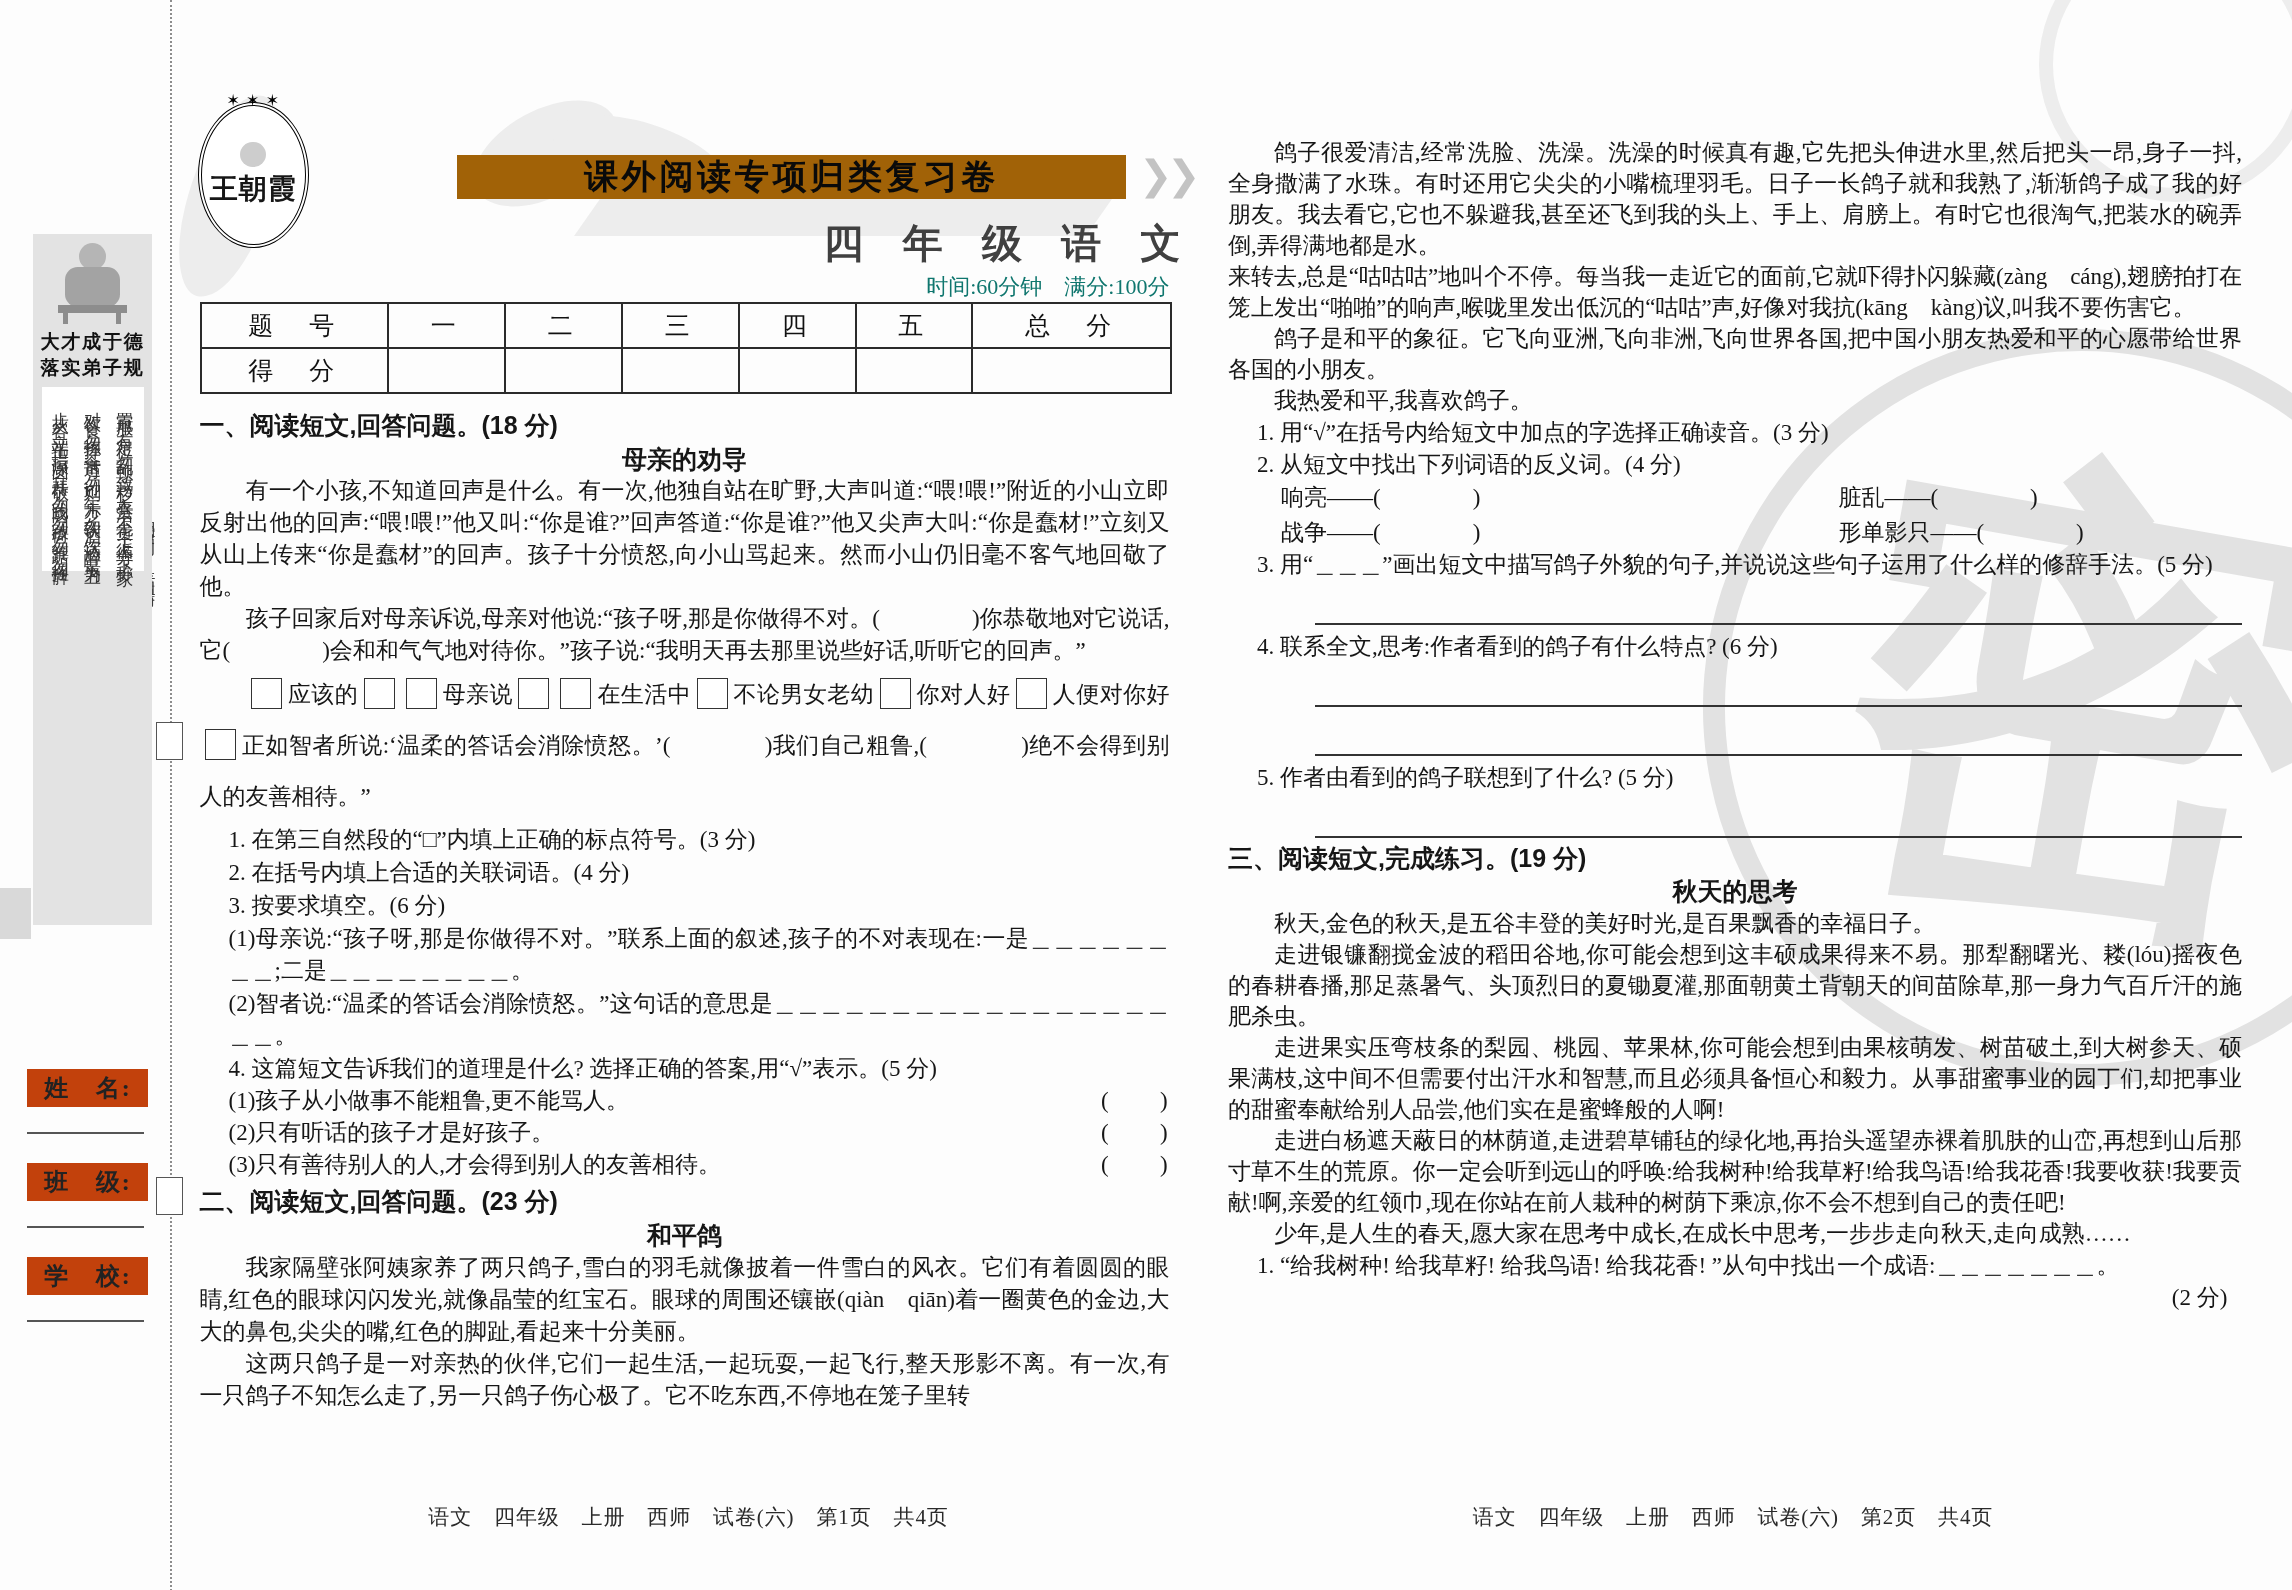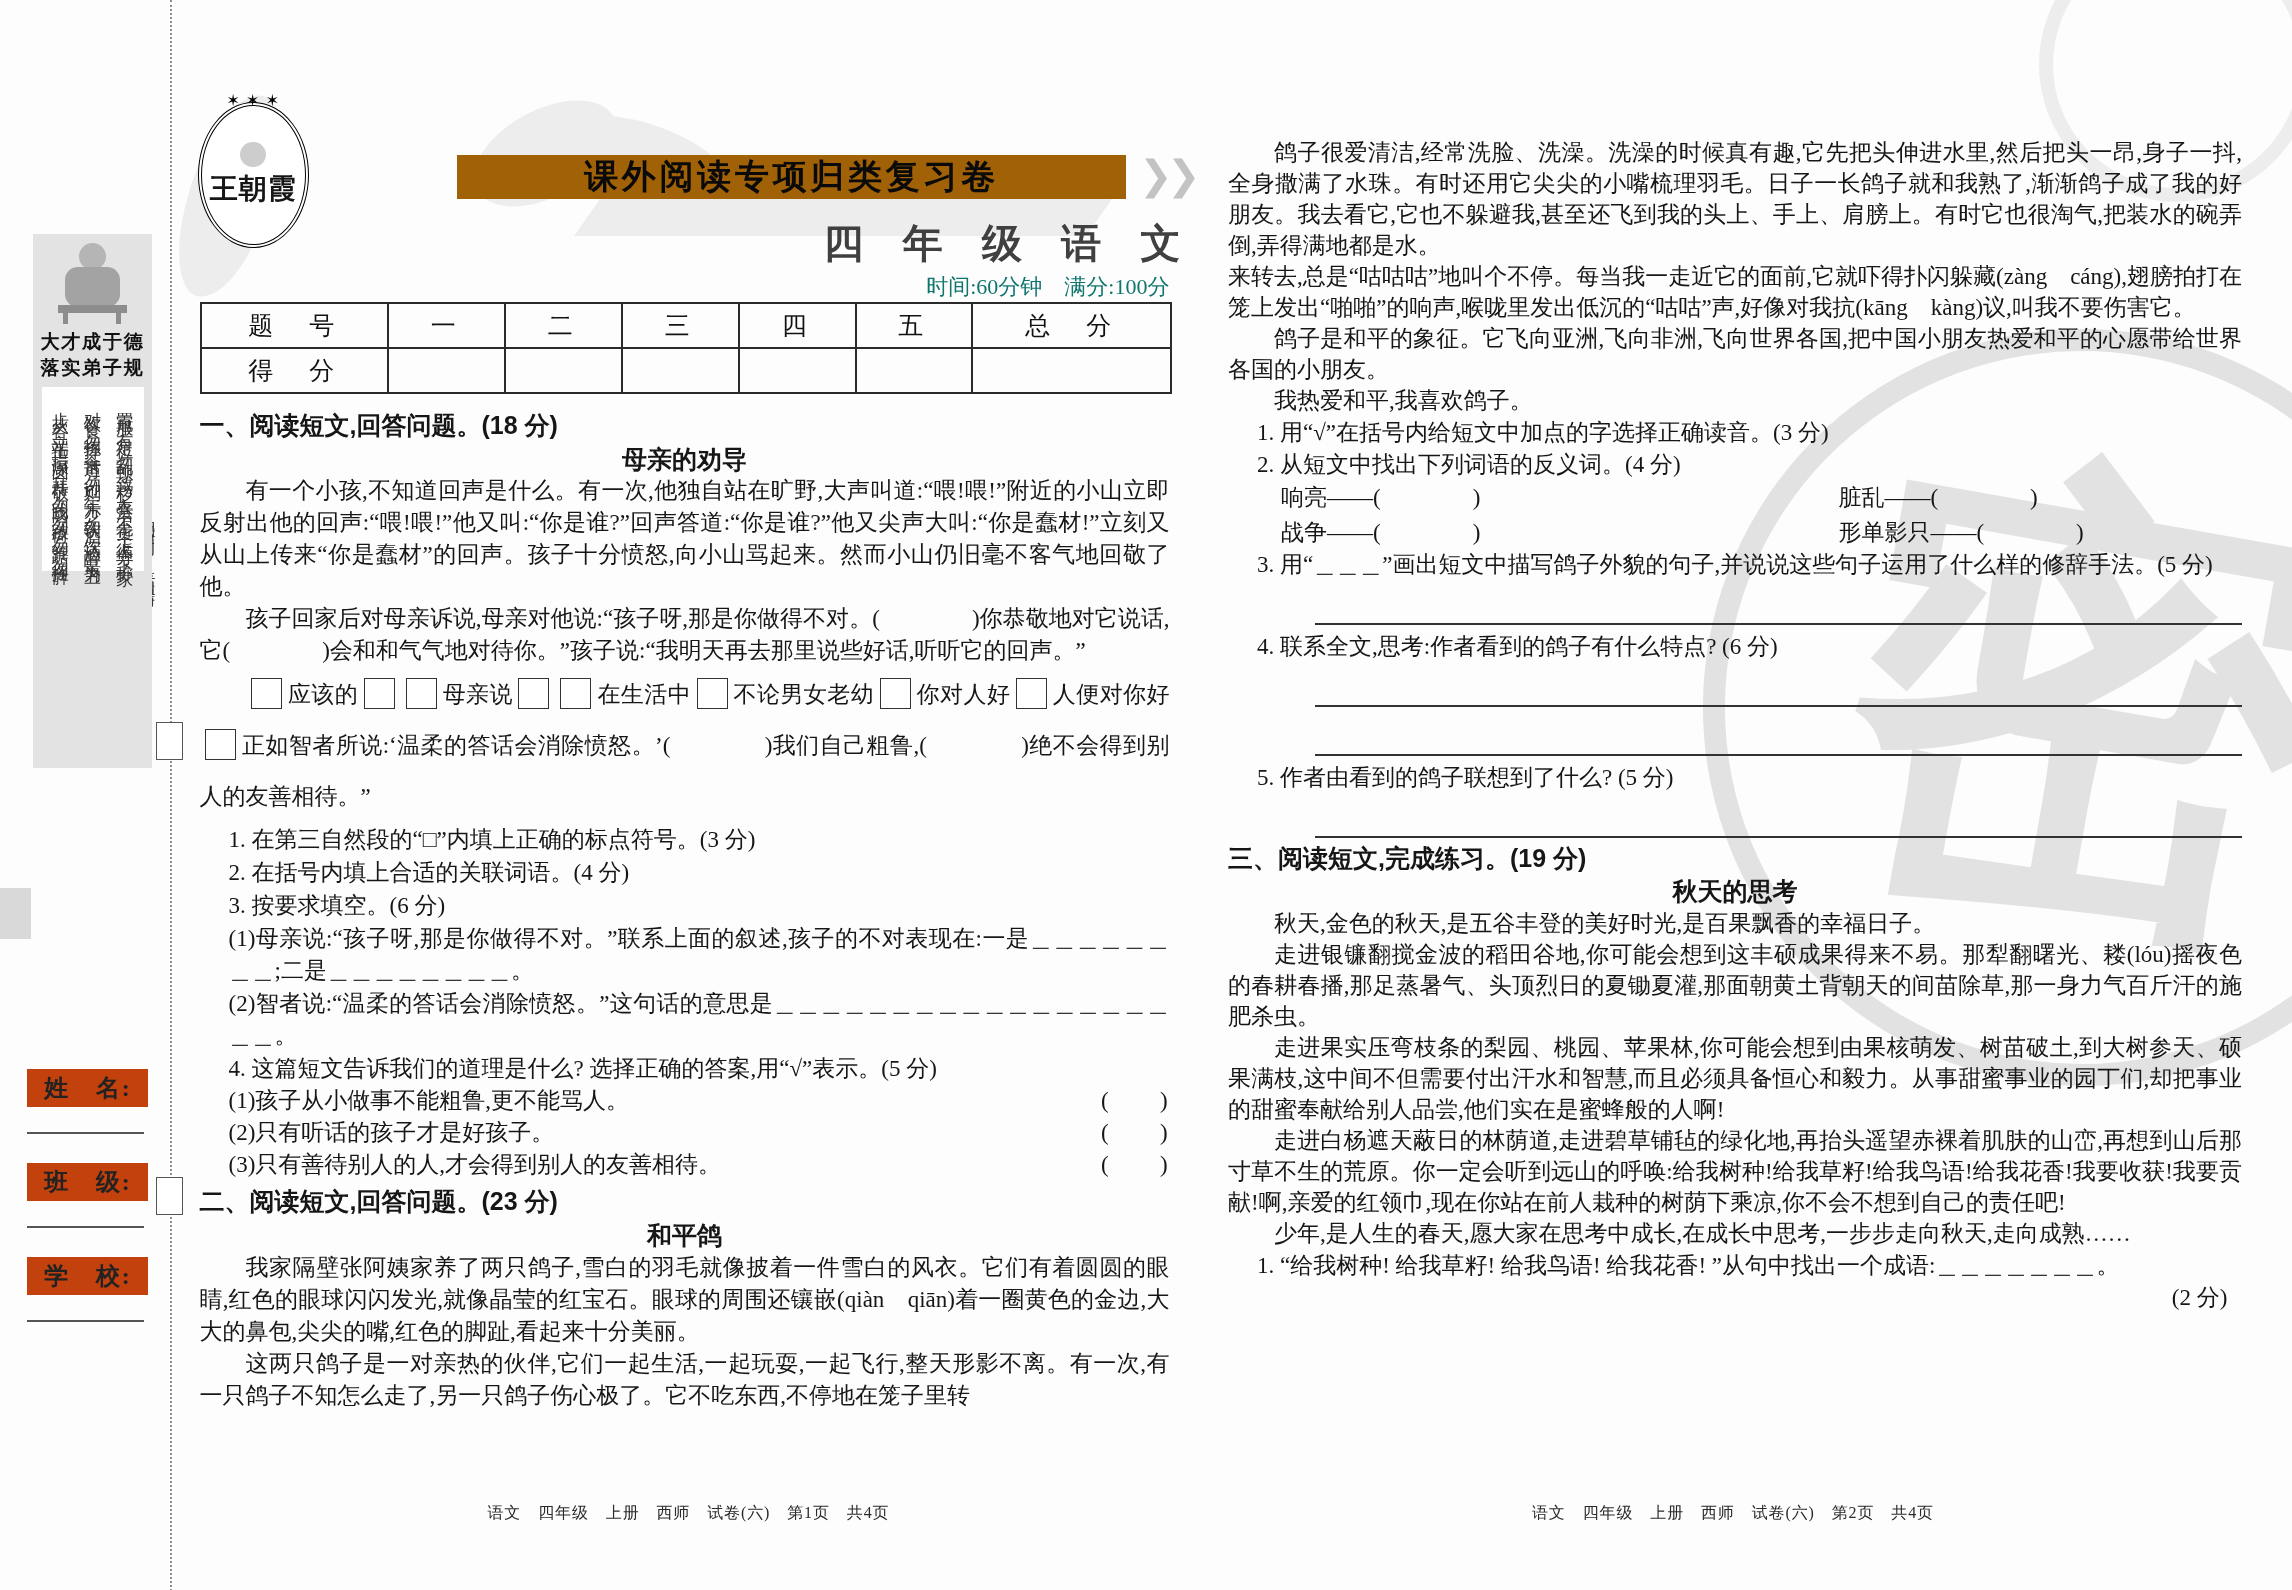--- a/index.html
+++ b/index.html
@@ -6,21 +6,21 @@
   #paper{position:relative;width:2293px;height:1591px;background:#fdfdfd;overflow:hidden;
          font-family:"Liberation Serif","DejaVu Serif",serif;color:#161616;}
 
   
   .spine-line{position:absolute;left:170px;top:0;height:1591px;width:0;border-left:2.7px dotted #8d8d8d;}
   .spine-note{position:absolute;left:133px;top:504px;writing-mode:vertical-rl;font-size:19px;
               letter-spacing:6.4px;color:#3a3a3a;}
   .spine-box{position:absolute;left:156px;width:27.4px;height:38px;background:#fff;border:1.8px solid #555;box-sizing:border-box;}
   .print-mark{position:absolute;left:0;top:888px;width:31px;height:51px;background:#d9d9d9;}
 
-  .sidebar{position:absolute;left:33px;top:234px;width:119px;height:534px;background:#e3e3e3;
+  .sidebar{position:absolute;left:33px;top:234px;width:119px;height:691px;background:#e3e3e3;
            box-sizing:border-box;text-align:center;}
   .kid{width:77px;height:84px;margin:9.1px auto 1.8px;position:relative;}
   .kid .head{position:absolute;left:25px;top:0;width:27.4px;height:27.4px;border-radius:50%;background:#b5b5b5;}
   .kid .body{position:absolute;left:11px;top:24px;width:55px;height:40px;border-radius:12.8px;background:#a3a3a3;}
   .kid .desk{position:absolute;left:3.7px;top:62px;width:69px;height:8.2px;background:#8d8d8d;}
   .kid .legs{position:absolute;left:9.1px;top:70px;width:58px;height:11px;border-left:5.5px solid #8d8d8d;border-right:5.5px solid #8d8d8d;box-sizing:border-box;}
   .motto{font-family:"Liberation Sans","DejaVu Sans",sans-serif;font-weight:800;font-size:19px;
          line-height:26.5px;color:#111;letter-spacing:1.8px;}
   .verse-panel{background:#fff;width:102px;margin:5.5px auto 0;padding:11px 0;display:flex;justify-content:center;gap:8.2px;}
   .vcol{display:flex;flex-direction:column;gap:7.3px;}
@@ -77,21 +77,21 @@
   .sqbox{display:inline-block;width:29px;height:29px;border:1.8px solid #333;vertical-align:-6.4px;margin:0 5.5px;background:#fff;}
   .q{padding-left:29px;margin:0.9px 0;}
   .opt{display:flex;padding-left:29px;}
   .opt-text{flex:1;}
   .opt-bracket{width:110px;text-align:right;letter-spacing:1.8px;}
   .ant-grid{display:grid;grid-template-columns:58% 42%;row-gap:4px;padding-left:53px;margin:1.8px 0;}
   .ansline{height:42px;border-bottom:2.3px solid #333;margin-bottom:5.5px;}
   .ansline.ind{margin-left:87px;}
   .score-right{text-align:right;padding-right:14.6px;}
 
-  .footer{position:absolute;left:0;right:12px;top:1503px;text-align:center;font-size:16px;color:#2a2a2a;letter-spacing:0.9px;}
+  .footer{position:absolute;left:0;right:12px;top:1503px;text-align:center;font-size:21px;color:#2a2a2a;letter-spacing:0.9px;}
 
   
   .wm-circle{position:absolute;right:-210px;top:329px;width:713px;height:713px;border:22px solid #e2e2e2;
              border-radius:50%;transform:rotate(10deg);display:flex;align-items:center;justify-content:center;overflow:hidden;z-index:0;}
   .wm-glyph{font-size:475px;font-weight:800;color:#e2e2e2;font-family:"Liberation Sans","DejaVu Sans",sans-serif;}
   .wm-small{position:absolute;right:-64px;top:-73px;width:247px;height:247px;border:14.6px solid #ededed;border-radius:50%;}
 </style>
 </head>
 <body>
 

